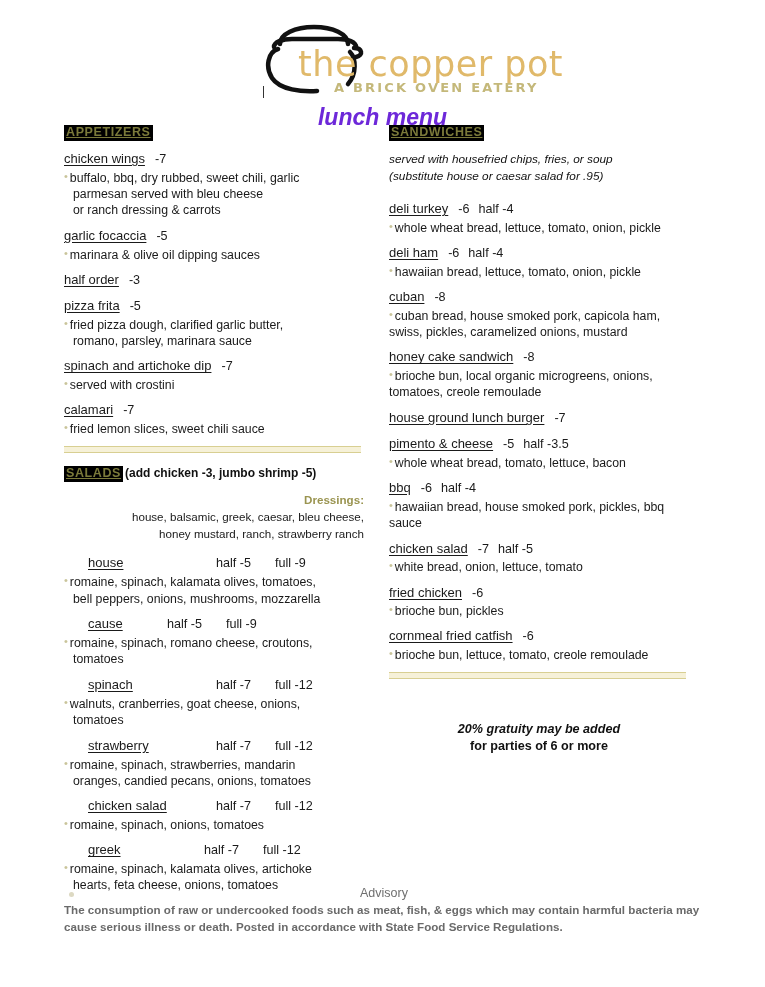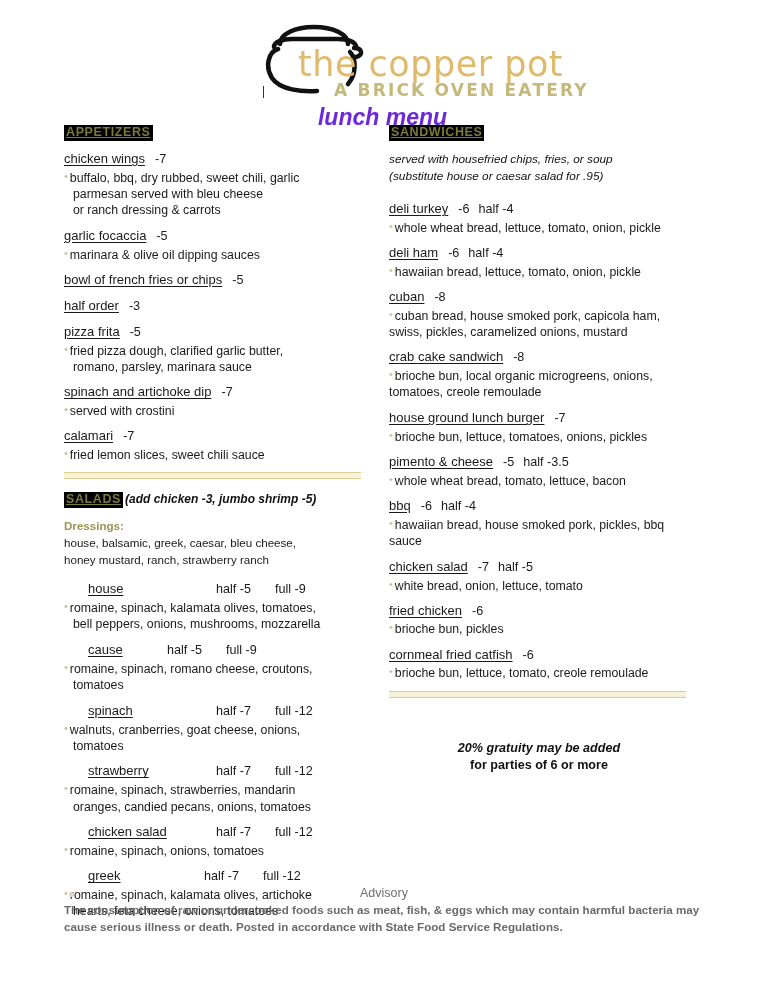--- a/index.html
+++ b/index.html
@@ -40,21 +40,21 @@
     font-size: 35px;
     letter-spacing: 0.5px;
     color: #e0b96a;
     font-family: "DejaVu Sans", sans-serif;
     white-space: nowrap;
   }
   .logo-sub {
     position: absolute;
     left: 72px;
     top: 58px;
-    font-size: 17px;
+    font-size: 13px;
     letter-spacing: 2.2px;
     color: #c4b87a;
     font-weight: bold;
     font-family: "DejaVu Sans", sans-serif;
     white-space: nowrap;
   }
   .menu-title {
     position: absolute;
     left: 0;
     right: 0;
@@ -95,39 +95,39 @@
     letter-spacing: 0.6px;
     color: #7b7a3a;
     background: #000000;
     text-decoration: underline;
     padding: 1px 2px 1px 2px;
     margin: 0;
   }
   .head-row { margin: 0 0 10px 0; line-height: 1.1; }
   .head-note {
     font-size: 12px;
-    font-style: italic;
     font-weight: bold;
     color: #111;
     margin-left: 2px;
   }
 
   .intro {
     font-size: 11.8px;
     font-style: italic;
     color: #111;
     line-height: 1.45;
     margin: 0 0 16px 0;
   }
 
   .dressings {
     font-size: 11.6px;
     line-height: 1.45;
     margin: 0 0 13px 0;
     color: #1a1a1a;
+    text-align: right;
   }
   .dressings .dr-label {
     font-weight: bold;
     color: #9a9450;
   }
 
   .item { margin: 0 0 9px 0; }
   .item-name-row {
     font-size: 13px;
     line-height: 1.3;
@@ -259,23 +259,20 @@
             <span class="desc-line ind">or ranch dressing &amp; carrots</span>
           </div>
         </div>
         <div class="item">
           <div class="item-name-row"><span class="item-name">garlic focaccia</span><span class="price">-5</span></div>
           <div class="desc">
             <span class="desc-line"><span class="bullet">•</span>marinara &amp; olive oil dipping sauces</span>
           </div>
         </div>
         <div class="item">
-          <div class="item-name-row"><span class="item-name">bowl of french fries or   chips</span><span class="price">-5</span></div>
-        </div>
-        <div class="item">
           <div class="item-name-row"><span class="item-name">half order</span><span class="price">-3</span></div>
         </div>
         <div class="item">
           <div class="item-name-row"><span class="item-name">pizza frita</span><span class="price">-5</span></div>
           <div class="desc">
             <span class="desc-line"><span class="bullet">•</span>fried pizza dough, clarified garlic butter,</span>
             <span class="desc-line ind">romano, parsley, marinara sauce</span>
           </div>
         </div>
         <div class="item">
@@ -373,31 +370,28 @@
           </div>
         </div>
         <div class="item">
           <div class="item-name-row"><span class="item-name">cuban</span><span class="price">-8</span></div>
           <div class="desc">
             <span class="desc-line"><span class="bullet">•</span>cuban bread, house smoked pork, capicola ham,</span>
             <span class="desc-line">swiss, pickles, caramelized onions, mustard</span>
           </div>
         </div>
         <div class="item">
-          <div class="item-name-row"><span class="item-name">crab cake sandwich</span><span class="price">-8</span></div>
+          <div class="item-name-row"><span class="item-name">honey cake sandwich</span><span class="price">-8</span></div>
           <div class="desc">
             <span class="desc-line"><span class="bullet">•</span>brioche bun, local organic microgreens, onions,</span>
             <span class="desc-line">tomatoes, creole remoulade</span>
           </div>
         </div>
         <div class="item">
           <div class="item-name-row"><span class="item-name">house ground lunch burger</span><span class="price">-7</span></div>
-          <div class="desc">
-            <span class="desc-line"><span class="bullet">•</span>brioche bun, lettuce, tomatoes, onions, pickles</span>
-          </div>
         </div>
         <div class="item">
           <div class="item-name-row"><span class="item-name">pimento &amp; cheese</span><span class="price">-5</span><span class="price2">half -3.5</span></div>
           <div class="desc">
             <span class="desc-line"><span class="bullet">•</span>whole wheat bread, tomato, lettuce, bacon</span>
           </div>
         </div>
         <div class="item">
           <div class="item-name-row"><span class="item-name">bbq</span><span class="price">-6</span><span class="price2">half -4</span></div>
           <div class="desc">

